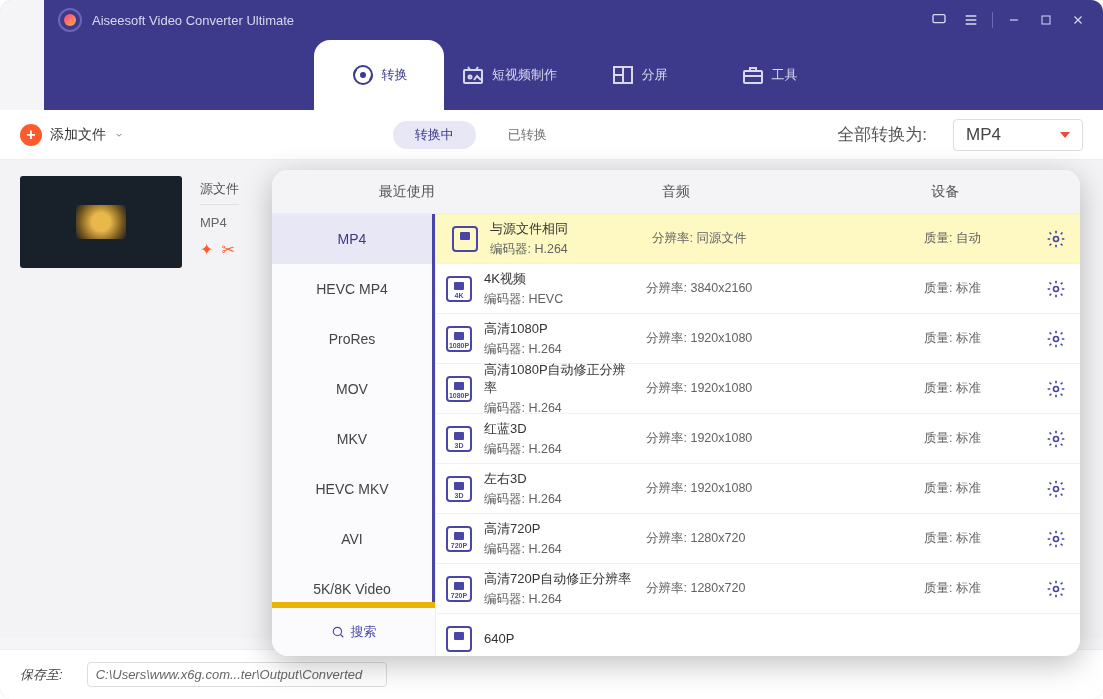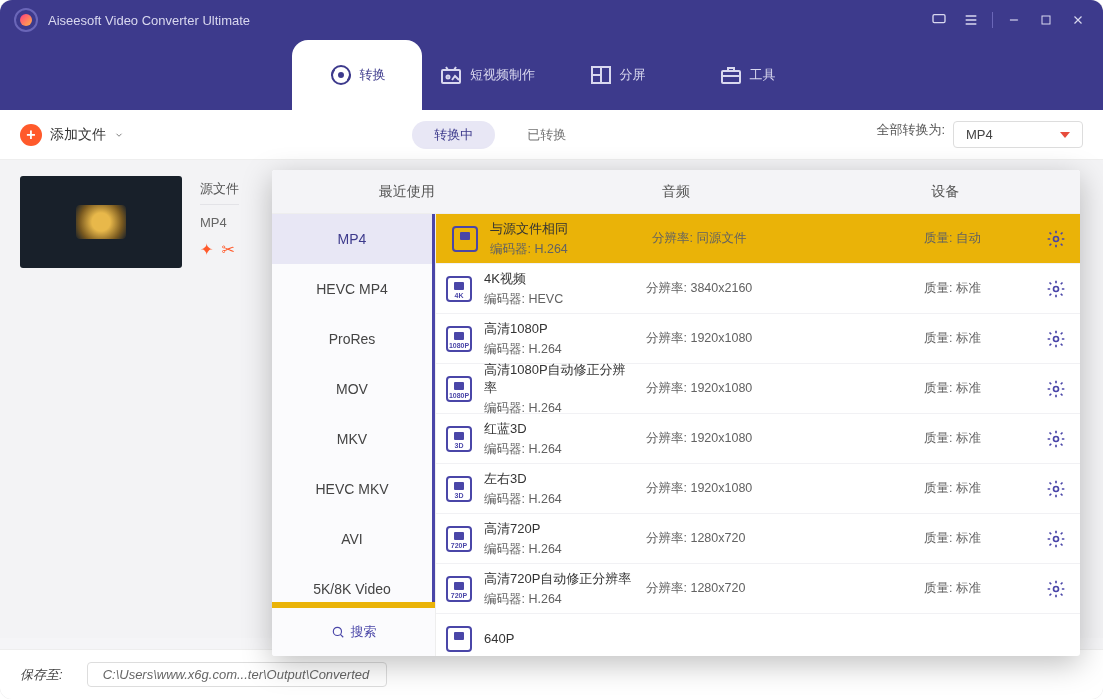--- a/index.html
+++ b/index.html
@@ -1,21 +1,21 @@
 <!DOCTYPE html>
 <html><head>
 <meta charset="utf-8">
 <style>
 * { margin: 0; padding: 0; box-sizing: border-box; font-family: "Microsoft YaHei", "Segoe UI", sans-serif; }
 body { width: 1103px; height: 699px; background: #fff; overflow: hidden; }
 
 .window { width: 1103px; height: 699px; border-radius: 12px; overflow: hidden; background: #f5f5f7; position: relative; box-shadow: 0 0 1px rgba(0,0,0,.2); }
 
 
-.titlebar { height: 110px; background: #3d3a8c; color: #fff; position: relative; }
+.titlebar { height: 110px; background: #3d3a8c; color: #fff; position: relative; margin-left: 44px; }
 .title-row { display: flex; align-items: center; height: 40px; padding: 0 14px; }
 .logo-circle { width: 24px; height: 24px; border-radius: 50%; border: 2px solid #6a66b8; display: flex; align-items: center; justify-content: center; margin-right: 10px; }
 .logo-inner { width: 12px; height: 12px; border-radius: 50%; background: linear-gradient(135deg,#ff3d7f,#ffb347); }
 .app-title { font-size: 13px; color: #d9d8ef; }
 .win-controls { position: absolute; right: 10px; top: 8px; display: flex; gap: 2px; align-items: center; }
 .win-btn { width: 30px; height: 24px; display: flex; align-items: center; justify-content: center; color: #d9d8ef; cursor: pointer; border-radius: 4px; }
 .win-btn svg { stroke: currentColor; fill: none; stroke-width: 2; }
 
 .main-tabs { display: flex; justify-content: center; gap: 0; position: absolute; left: 0; right: 0; bottom: 0; }
 .mtab { width: 130px; height: 70px; display: flex; flex-direction: row; align-items: center; justify-content: center; gap: 6px; color: #d9d8ef; cursor: pointer; position: relative; }
@@ -24,54 +24,54 @@
 .mtab .mlabel { font-size: 13px; }
 
 
 .toolbar { height: 50px; background: #fff; display: flex; align-items: center; padding: 0 20px; border-bottom: 1px solid #eee; }
 .add-btn { display: flex; align-items: center; gap: 8px; color: #333; cursor: pointer; font-size: 14px; }
 .add-circle { width: 22px; height: 22px; border-radius: 50%; background: #ff5a2b; display: flex; align-items: center; justify-content: center; color: #fff; font-size: 16px; font-weight: bold; }
 .chev-down { width: 10px; height: 10px; }
 .tb-center { margin-left: auto; margin-right: auto; display: flex; gap: 10px; align-items: flex-end; }
 .pill { padding: 5px 22px; border-radius: 16px; font-size: 13px; color: #737373; cursor: pointer; }
 .pill.active { background: #e8e7f5; color: #3d3a8c; }
-.tb-right { display: flex; gap: 8px; font-size: 13px; color: #555; }
+.tb-right { display: flex; align-items: center; gap: 26px; font-size: 17px; color: #555; }
 .fmt-select { display: flex; align-items: center; gap: 40px; border: 1px solid #ddd; border-radius: 4px; padding: 5px 12px; min-width: 130px; justify-content: space-between; cursor: pointer; color: #444; }
 .red-tri { width: 0; height: 0; border-left: 5px solid transparent; border-right: 5px solid transparent; border-top: 6px solid #e74c3c; }
 
 
 .content { background: #f3f3f5; height: 478px; padding: 16px 20px; position: relative; }
 .file-row { display: flex; align-items: flex-start; gap: 18px; }
 .thumb { width: 162px; height: 92px; background: #18202a; border-radius: 3px; position: relative; overflow: hidden; }
 .thumb-glow { position: absolute; left: 50%; top: 50%; transform: translate(-50%,-50%); width: 50px; height: 34px; background: radial-gradient(circle,#e8b84a 30%,#7a5a20 70%,transparent 100%); border-radius: 4px; filter: blur(.3px); }
 .file-meta { display: flex; flex-direction: column; gap: 10px; padding-top: 4px; }
 .meta-title { font-size: 13px; color: #555; border-bottom: 1px solid #e3e3e7; padding-bottom: 6px; }
 .meta-sub { font-size: 13px; color: #666; }
 .meta-icons { display: flex; gap: 8px; color: #ff5a2b; font-size: 16px; }
 
 
 .bottombar { position: absolute; left: 0; right: 0; bottom: 0; height: 50px; background: #fff; border-top: 1px solid #eee; display: flex; align-items: center; padding: 0 20px; gap: 24px; font-size: 13px; color: #444; font-style: italic; }
-.path-box { border: 1px solid #ddd; border-radius: 4px; padding: 4px 15px; color: #666; min-width: 300px; }
-
-
-.fmt-popup { position: absolute; left: 272px; top: 170px; width: 808px; height: 486px; background: #fff; border-radius: 3px; box-shadow: 0 8px 30px rgba(0,0,0,.25); display: flex; flex-direction: column; overflow: hidden; z-index: 50; }
+.path-box { border: 1px solid #ddd; border-radius: 4px; padding: 4px 8px; color: #666; min-width: 300px; }
+
+
+.fmt-popup { position: absolute; left: 272px; top: 170px; width: 808px; height: 486px; background: #fff; border-radius: 16px; box-shadow: 0 8px 30px rgba(0,0,0,.25); display: flex; flex-direction: column; overflow: hidden; z-index: 50; }
 .fmt-tabs { display: flex; height: 44px; border-bottom: 1px solid #eee; }
 .ftab { flex: 1; display: flex; align-items: center; justify-content: center; font-size: 14px; color: #555; cursor: pointer; background: #f4f4f7; }
 .ftab.active { background: #4a46a8; color: #fff; }
 .fmt-body { display: flex; flex: 1; min-height: 0; }
 
 .fmt-left { width: 164px; background: #fbfbfd; border-right: 1px solid #eee; display: flex; flex-direction: column; position: relative; }
 .fmt-left-list { flex: 1; overflow: hidden; border-right: 3px solid #4a46a8; }
 .fcat { height: 50px; display: flex; align-items: center; justify-content: center; font-size: 14px; color: #444; cursor: pointer; }
 .fcat.active { background: #e8e7f5; color: #3d3a8c; font-weight: 500; }
 .fmt-search { height: 54px; border-top: 6px solid #eab308; display: flex; align-items: center; justify-content: center; gap: 6px; color: #4a46a8; font-size: 13px; cursor: pointer; }
 
 .fmt-right { flex: 1; overflow-y: auto; }
 .preset { display: flex; align-items: center; height: 50px; padding: 0 14px 0 10px; border-bottom: 1px solid #f1f1f4; cursor: pointer; gap: 12px; font-size: 12.5px; color: #626262; }
-.preset.selected { background: #eab308; padding-left: 16px; }
+.preset.selected { background: #fef9c3; padding-left: 16px; }
 .pico { width: 26px; height: 26px; border: 2px solid #4a46a8; border-radius: 4px; display: flex; flex-direction: column; align-items: center; justify-content: flex-end; color: #4a46a8; font-size: 7px; font-weight: bold; line-height: 1; padding-bottom: 1px; position: relative; flex-shrink: 0; }
 .pico-top { position: absolute; top: 4px; width: 10px; height: 8px; background: #4a46a8; border-radius: 1px; }
 .pinfo { display: flex; flex-direction: column; gap: 3px; width: 150px; flex-shrink: 0; }
 .pname { color: #333; font-size: 13px; }
 .pcol { width: 150px; flex-shrink: 0; }
 .pcol-q { width: 110px; flex-shrink: 0; }
 .pspacer { flex: 1; }
 .pgear { width: 20px; height: 20px; color: #4a46a8; cursor: pointer; flex-shrink: 0; }
 
 ::-webkit-scrollbar { width: 6px; }

